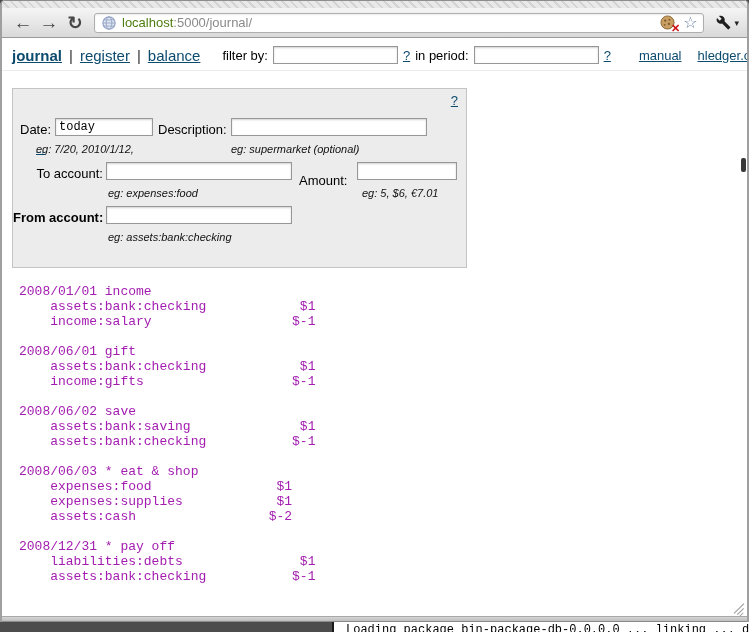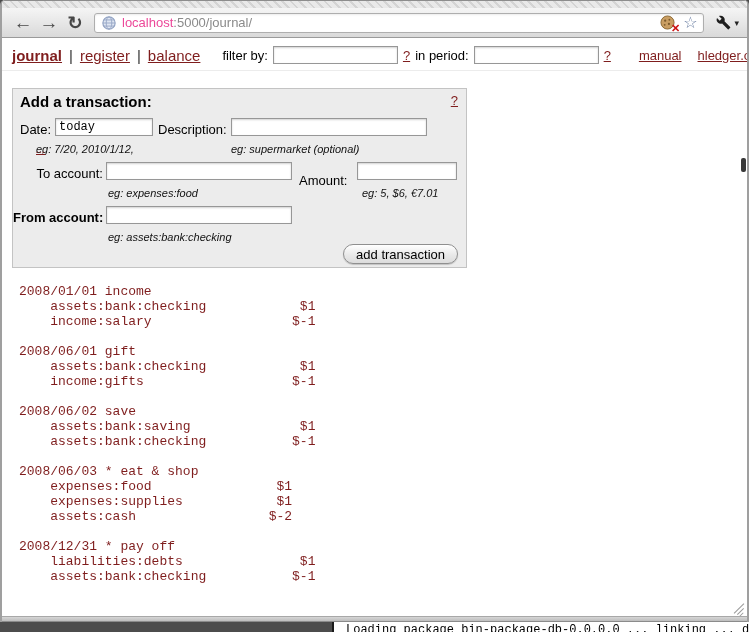--- a/index.html
+++ b/index.html
@@ -22,34 +22,34 @@
   .toolbar { height:30px; background:linear-gradient(#f5f5f5,#d9d9d9);
              border-bottom:1px solid #9a9a9a; display:flex; align-items:center; padding:0 8px; }
   .nav-btn { font-size:19px; font-weight:bold; color:#474747; width:26px; text-align:center;
              line-height:26px; cursor:default; }
   .reload-btn { font-size:18px; }
   .urlbar { flex:1; height:20px; margin:0 10px 0 6px; background:#fff; border:1px solid #aeaeae;
             border-radius:3px; display:flex; align-items:center; padding:0 4px;
             box-shadow:inset 0 1px 2px rgba(0,0,0,.08); }
   .globe { width:14px; height:14px; margin:0 6px 0 3px; flex:none; }
   .url-text { font-size:13px; color:#8a8a8a; white-space:nowrap; flex:1; }
-  .url-host { color:#ec4899; }
+  .url-host { color:#4d7c0f; }
   .cookie-icon { position:relative; width:17px; height:16px; margin-right:6px; flex:none; }
   .cookie-x { position:absolute; right:-3px; bottom:-4px; color:#cc1414; font-size:11px; font-weight:bold; }
   .star-icon { color:#6b7fa3; font-size:16px; line-height:16px; margin-right:2px; flex:none; }
   .wrench { display:flex; align-items:center; margin-left:2px; }
   .wrench svg { width:15px; height:15px; }
   .wrench .caret { font-size:9px; color:#222; margin-left:3px; }
 
   
   .page { position:relative; height:578px; background:#fff; }
 
   .navbar { height:33px; display:flex; align-items:center; padding:2px 14px 0 10px;
             border-bottom:1px solid #ececec; font-size:13px; color:#000; }
-  a.plink { color:#7f1d1d; text-decoration:underline; }
+  a.plink { color:#0c4a6e; text-decoration:underline; }
   .main-links { font-size:15px; display:flex; align-items:center; gap:7px; }
   .main-links .sep { color:#333; }
   .link-active { font-weight:bold; }
   .filter-area { display:flex; align-items:center; margin-left:22px; gap:5px; }
   .aqua-input { height:18px; border:1px solid #979797; background:#fff;
                 box-shadow:inset 0 1px 2px rgba(0,0,0,.18); font-size:12px; padding:0 3px;
                 font-family:"Liberation Sans", sans-serif; }
   .filter-input { width:125px; }
   .help-link { font-size:13px; }
   .right-links { margin-left:auto; display:flex; gap:16px; font-size:13px;padding-left:28px; }
@@ -79,21 +79,21 @@
   .hint-from { left:95px; top:142px; }
   .add-btn { right:8px; top:155px; height:20px; padding:0 12px; font-size:13px;
              font-family:"Liberation Sans", sans-serif;
              border:1px solid #8f8f8f; border-radius:10px;
              background:linear-gradient(#ffffff,#e9e9e9 55%,#dcdcdc);
              box-shadow:0 1px 1px rgba(0,0,0,.18); }
 
   
   .journal-pre { position:absolute; left:17px; top:246px;
                  font-family:"Liberation Mono", monospace; font-size:13px; line-height:15px;
-                 color:#7f1d1d; white-space:pre; }
+                 color:#a21caf; white-space:pre; }
 
   
   .resize-grip { position:absolute; right:3px; bottom:1px; width:13px; height:13px; }
   .resize-grip span { position:absolute; background:#9a9a9a; height:1px; transform:rotate(-45deg); }
   .grip1 { width:14px; right:-2px; top:6px; }
   .grip2 { width:9px;  right:-1px; top:9px; }
   .grip3 { width:5px;  right:0;    top:12px; }
   .window-bottom { position:absolute; left:0; right:0; bottom:0; height:6px;
                    background:linear-gradient(#d6d6d6,#bdbdbd); border-top:1px solid #a8a8a8;
                    border-bottom:1px solid #8b8b8b; }
@@ -169,21 +169,20 @@
         <a href="#" class="plink help-link">?</a>
       </span>
 
       <span class="right-links">
         <a href="#" class="plink">manual</a>
         <a href="#" class="plink">hledger.org</a>
       </span>
     </div>
 
     <div class="panel">
-      <span class="panel-title">Add a transaction:</span>
       <a href="#" class="plink help-link panel-help">?</a>
 
       <span class="flabel lbl-date">Date:</span>
       <input class="aqua-input in-date" value="today" style="">
       <span class="flabel lbl-desc">Description:</span>
       <input class="aqua-input in-desc" value="" style="">
 
       <span class="fhint hint-date">
           <span>eg: 7/20, 2010/1/12, </span>
           <a href="#" class="plink">...</a>
@@ -196,21 +195,20 @@
       <input class="aqua-input in-amt" value="" style="">
 
       <span class="fhint hint-to">eg: expenses:food</span>
       <span class="fhint hint-amt">eg: 5, $6, €7.01</span>
 
       <span class="flabel lbl-from">From account:</span>
       <input class="aqua-input in-from" value="" style="">
 
       <span class="fhint hint-from">eg: assets:bank:checking</span>
 
-      <button class="add-btn">add transaction</button>
     </div>
 
     <pre class="journal-pre">2008/01/01 income
     assets:bank:checking            $1
     income:salary                  $-1
 
 2008/06/01 gift
     assets:bank:checking            $1
     income:gifts                   $-1
 

